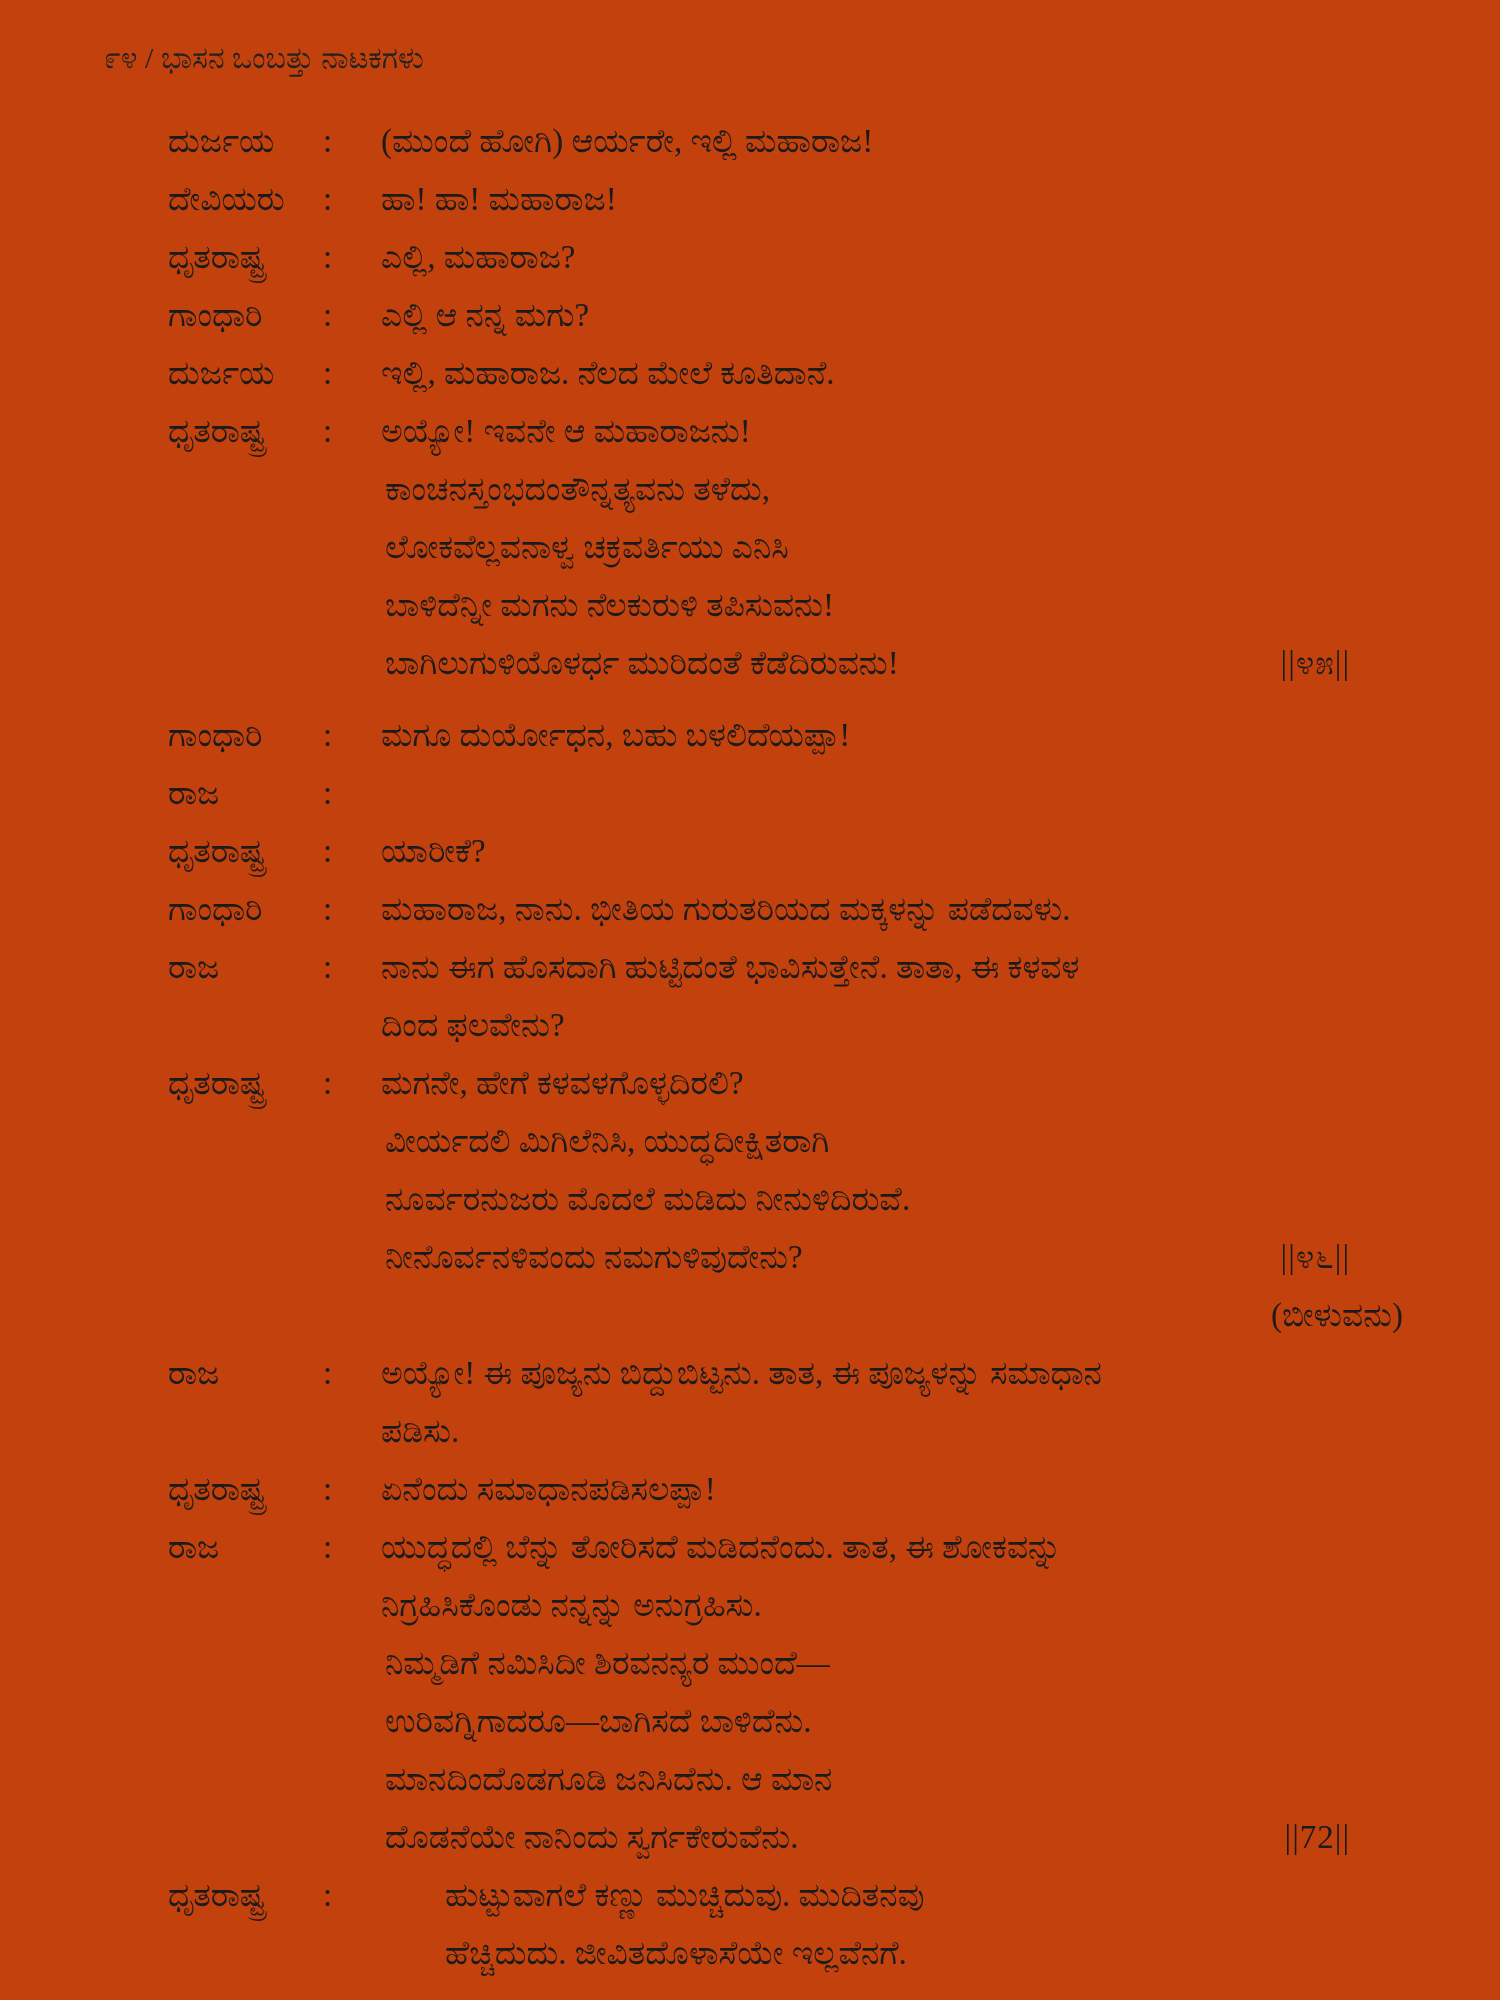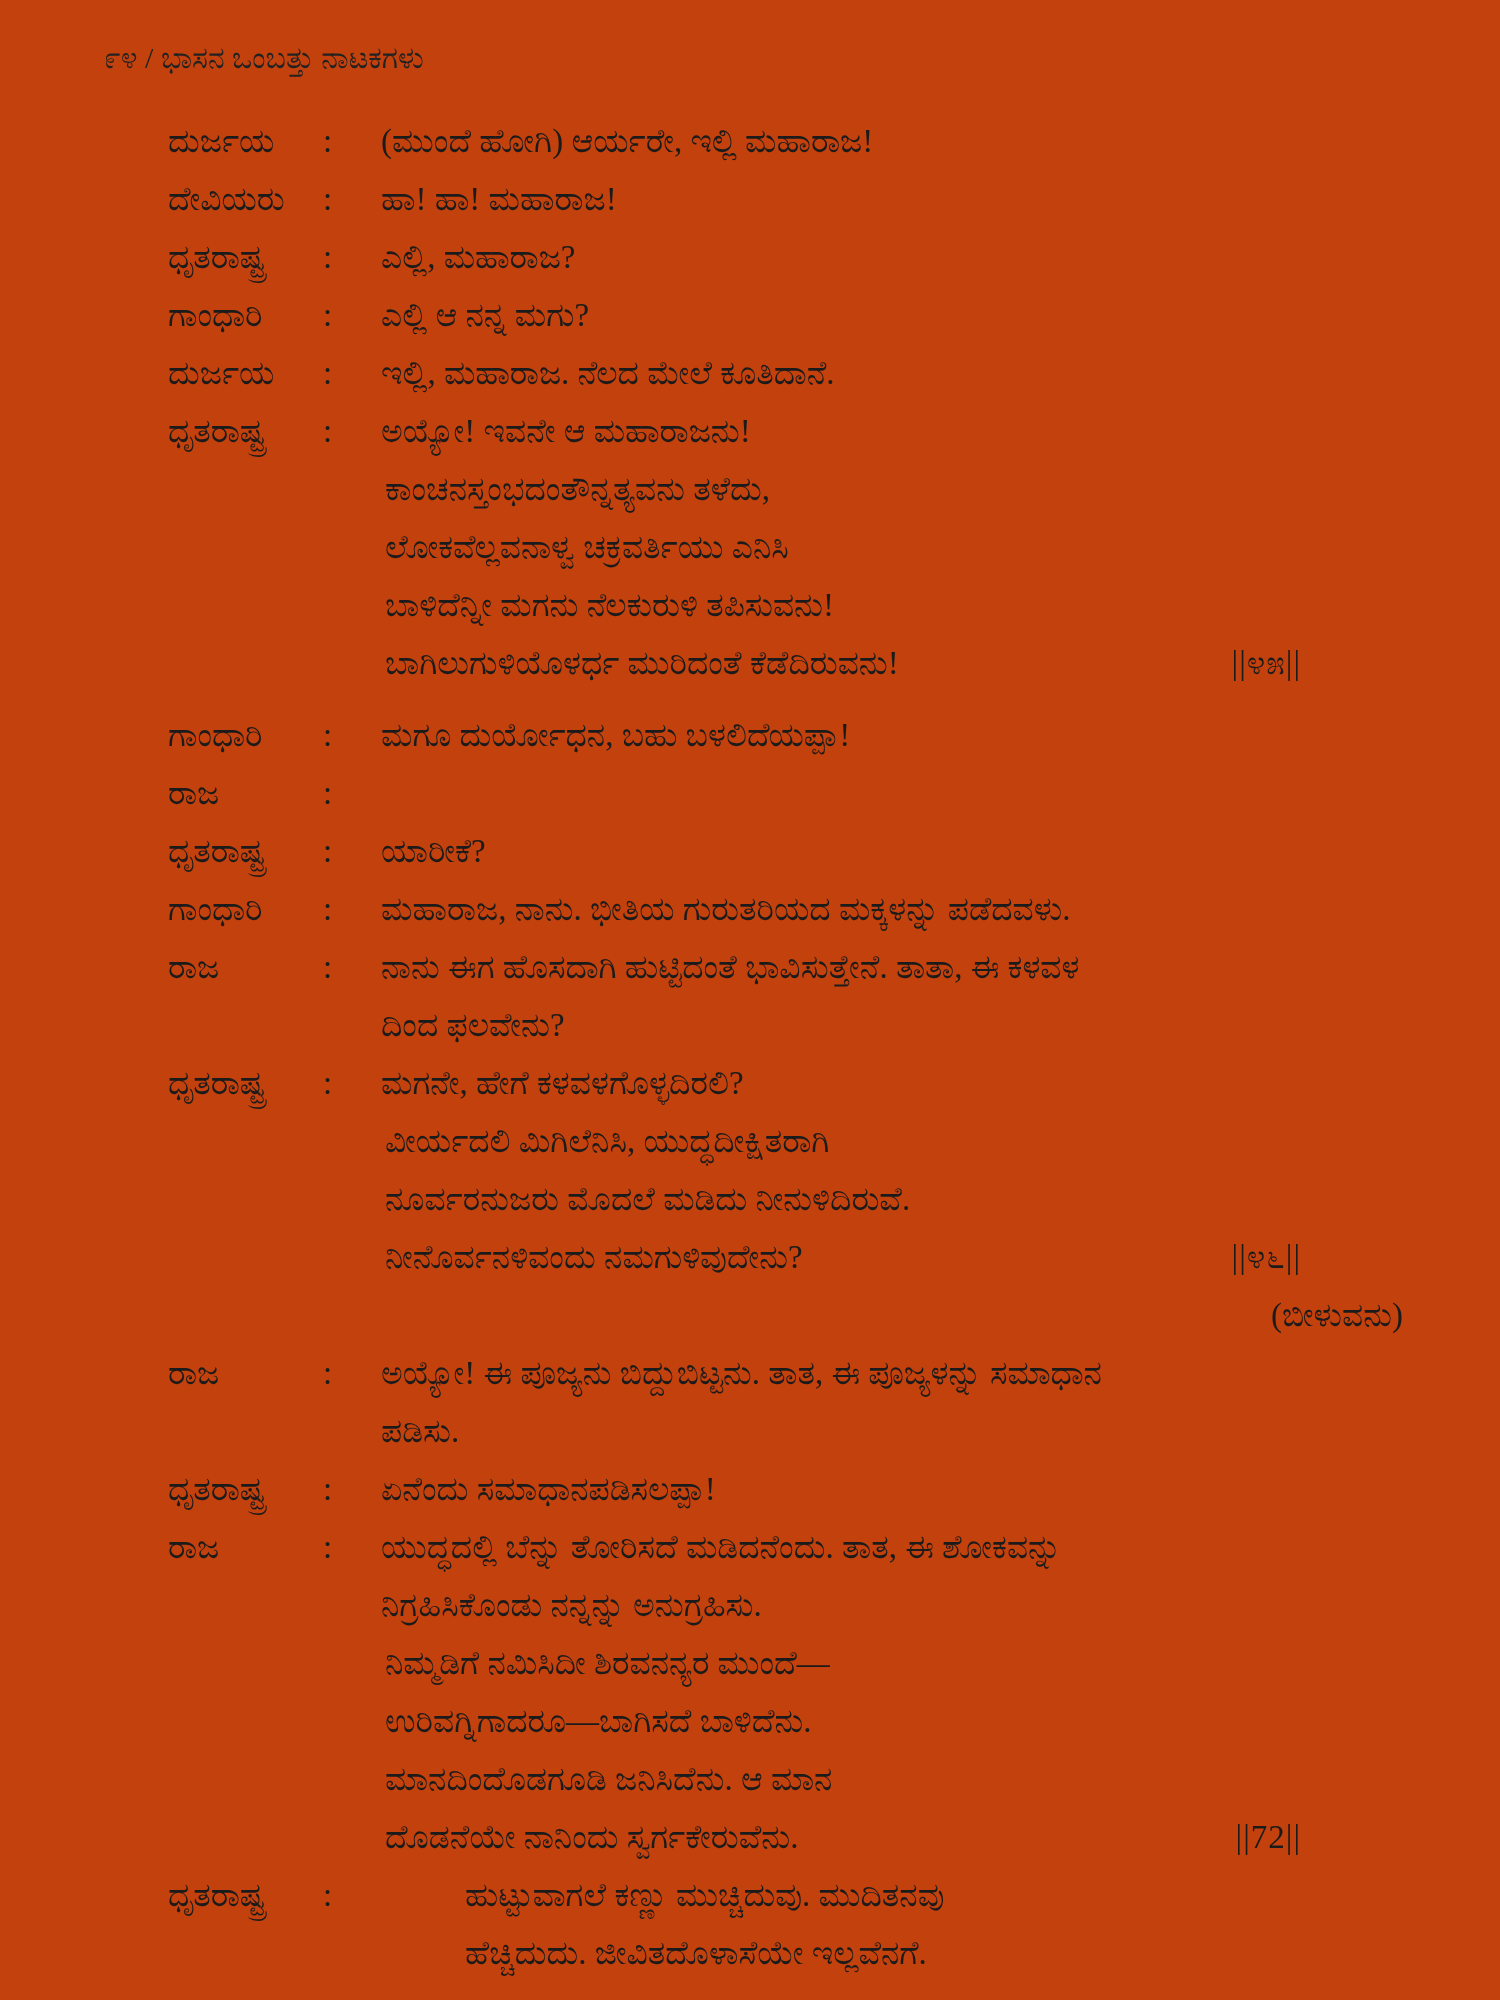--- a/index.html
+++ b/index.html
@@ -23,24 +23,24 @@
     position:absolute; top:112px; left:168px;
     width:1235px;
   }
   .row { display:flex; align-items:flex-start;gap:30px; }
   .sp { flex:0 0 125px; white-space:nowrap; }
   .co { flex:0 0 28px; }
   .txcol { flex:1 1 auto; }
   .tx { display:block; }
   .row.v { padding-left:217px; justify-content:space-between; }
   .row.v .vtx { display:block; }
-  .marker { white-space:nowrap; margin-right:102px; letter-spacing:1px; }
+  .marker { white-space:nowrap; margin-right:53px; letter-spacing:1px; }
   .row.s { justify-content:flex-end; }
   .row.s .stx { }
-  .dv-indent { margin-left:84px; }
+  .dv-indent { margin-left:64px; }
   .mt14 { margin-top:14px; }
 </style>
 </head>
 <body>
 
 <div class="page">
 
   <div class="header">
     <span>೯೪ / ಭಾಸನ ಒಂಬತ್ತು ನಾಟಕಗಳು</span>
   </div>

